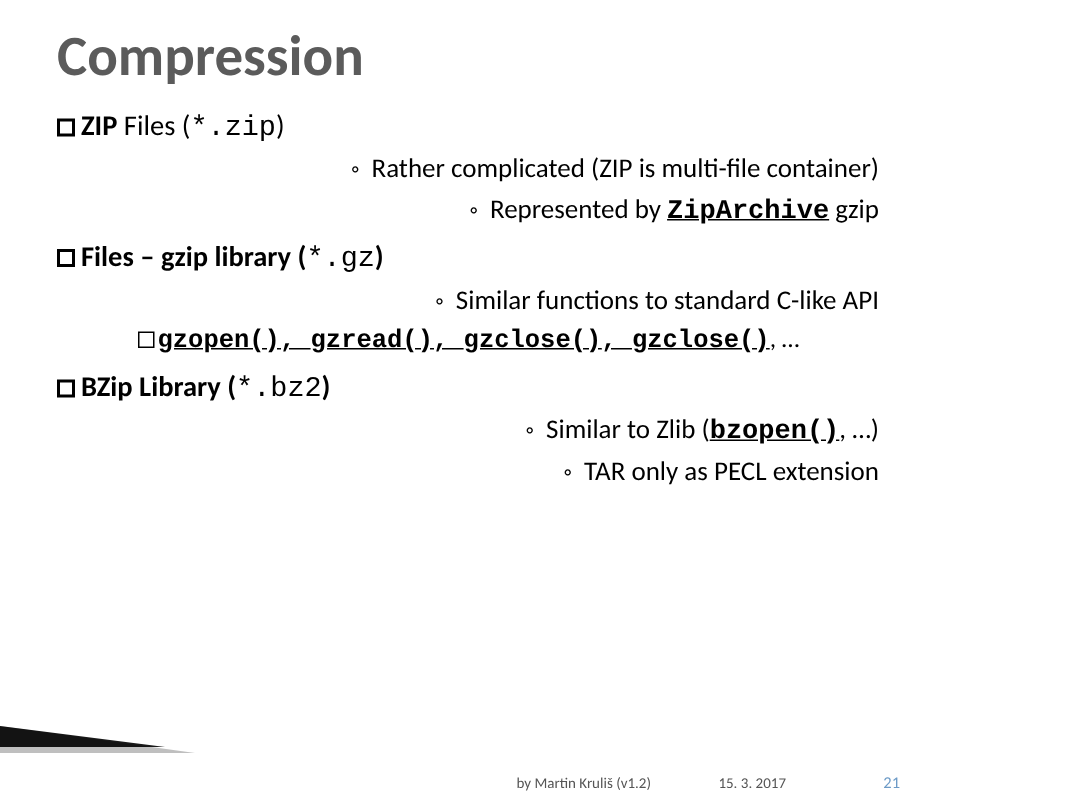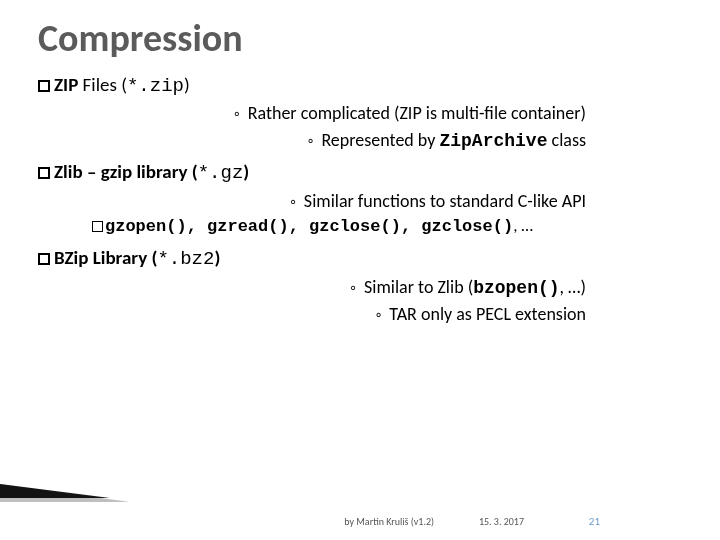--- a/index.html
+++ b/index.html
@@ -50,20 +50,21 @@
   .normal {
     font-weight: 400;
   }
   .mono {
     font-family: "Courier New", monospace;
     font-weight: 400;
   }
   .mono-b {
     font-family: "Courier New", monospace;
     font-weight: 700;
+    text-decoration: underline;
   }
   .l2 {
     margin-left: 26px;
     font-size: 18px;
     font-weight: 400;
     margin-top: 2px;
     text-align: right;
   }
   .l2::before {
     content: "\25E6";
@@ -139,24 +140,24 @@
 
 <div class="slide">
   <h1 class="title">Compression</h1>
 
   <div class="body">
 
     <div class="l1">
       <span class="bullet-sq"></span><span class="word">ZIP</span><span class="normal"> Files (</span><span class="mono">*.zip</span><span class="normal">)</span>
     </div>
     <div class="l2"><span>Rather complicated (ZIP is multi-file container)</span></div>
-    <div class="l2"><span>Represented by </span><span class="mono-b">ZipArchive</span><span> class</span></div>
+    <div class="l2"><span>Represented by </span><span class="mono-b">ZipArchive</span><span> gzip</span></div>
 
     <div class="l1">
-      <span class="bullet-sq"></span><span class="word">Zlib</span><span class="word"> – gzip library (</span><span class="mono">*.gz</span><span class="word">)</span>
+      <span class="bullet-sq"></span><span class="word">Files</span><span class="word"> – gzip library (</span><span class="mono">*.gz</span><span class="word">)</span>
     </div>
     <div class="l2"><span>Similar functions to standard C-like API</span></div>
     <div class="l3">
       <span class="l3-box"></span><span class="mono-b">gzopen()</span><span class="mono-b">, </span><span class="mono-b">gzread()</span><span class="mono-b">, </span><span class="mono-b">gzclose()</span><span class="mono-b">, </span><span class="mono-b">gzclose()</span><span>, …</span>
     </div>
 
     <div class="l1">
       <span class="bullet-sq"></span><span class="word">BZip</span><span class="word"> Library (</span><span class="mono">*.bz2</span><span class="word">)</span>
     </div>
     <div class="l2"><span>Similar to Zlib (</span><span class="mono-b">bzopen()</span><span>, …)</span></div>

